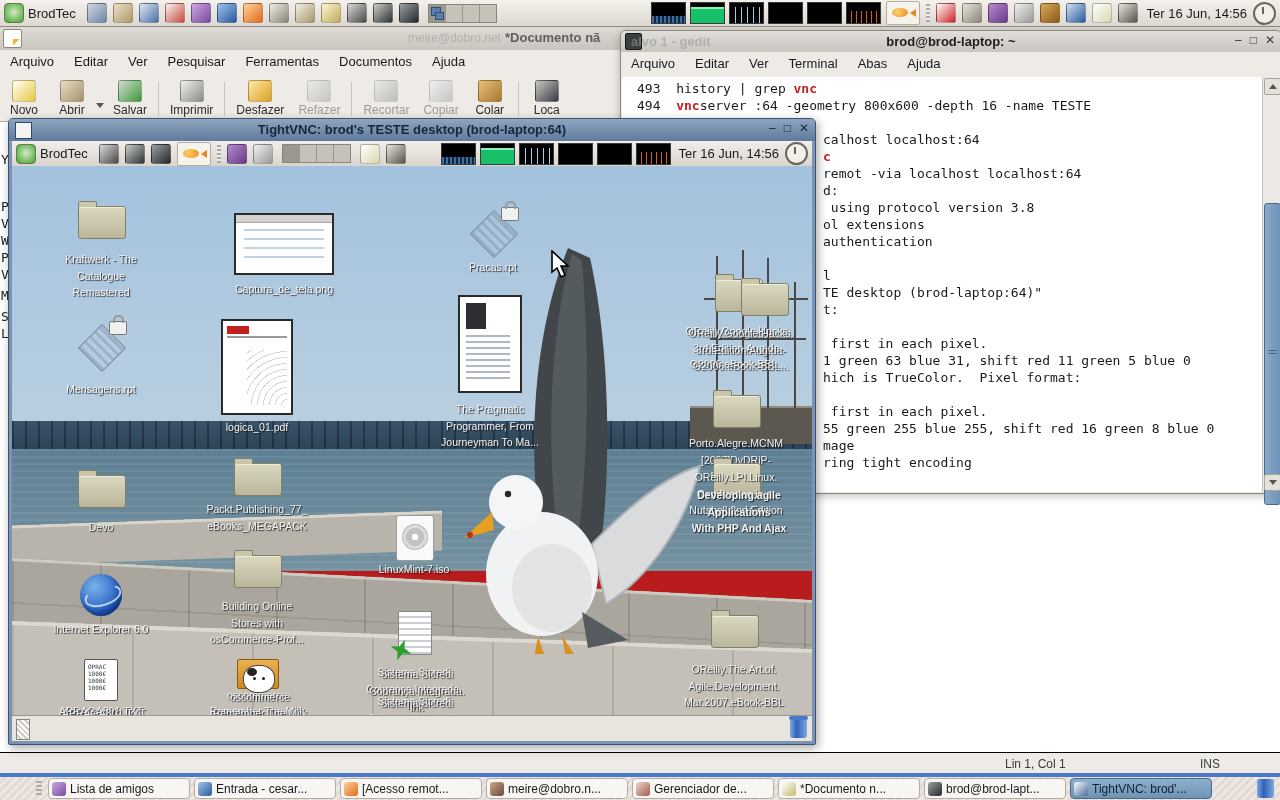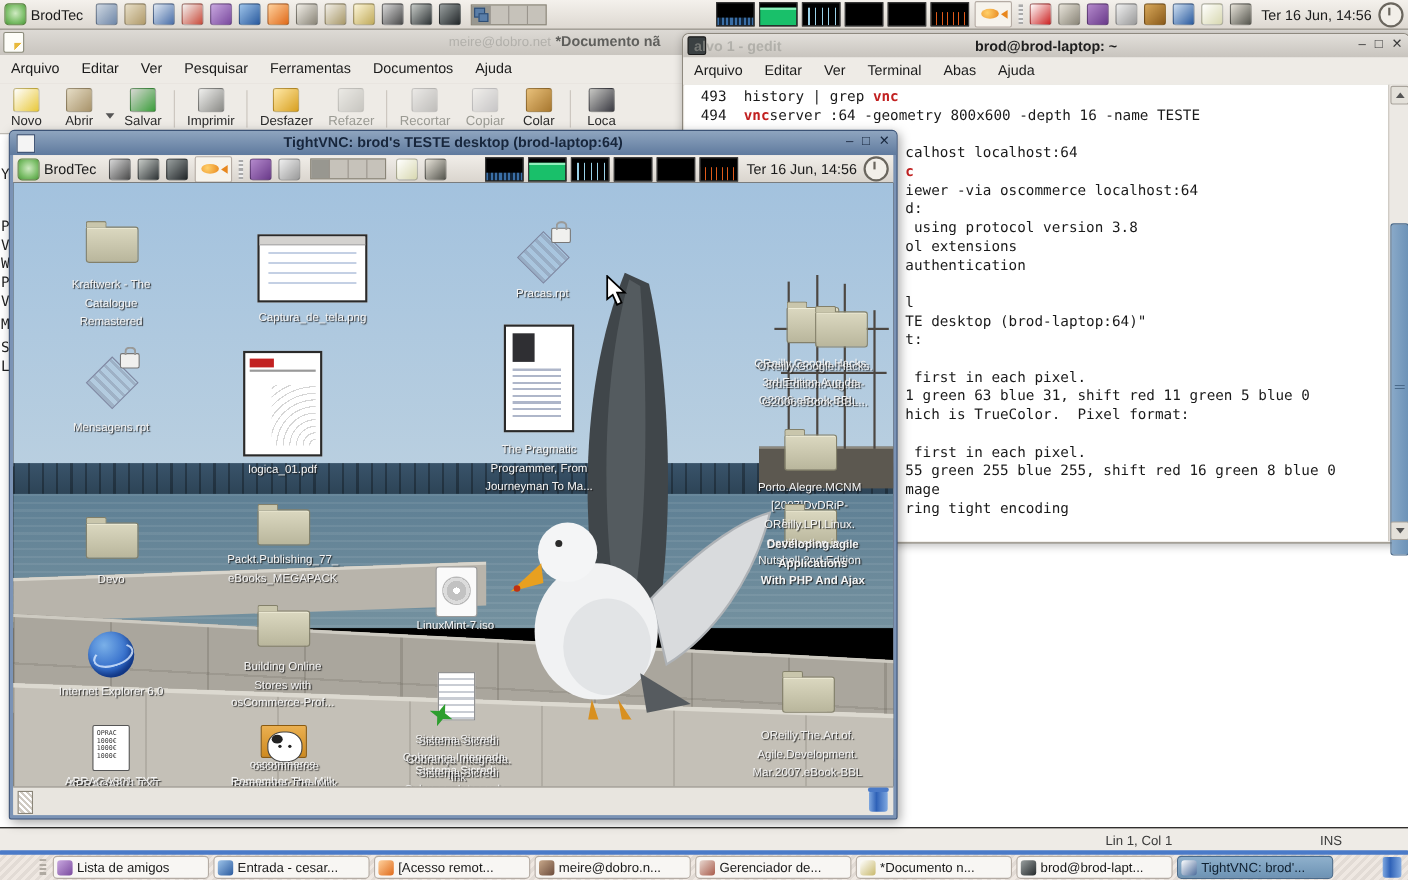--- a/index.html
+++ b/index.html
@@ -104,21 +104,21 @@
   #vnc-titlebar{position:absolute;left:0;top:0;right:0;height:22px;border-radius:4px 4px 0 0;
     background:linear-gradient(#8fa5bf,#5f7a9e);}
   #vnc-title{position:absolute;left:0;right:0;top:3px;text-align:center;font-size:13px;
     font-weight:bold;color:#17263c;}
   #vnc-titlebar .tb-btns{color:#17263c;}
   .vnc-winicon{left:6px;top:3px;width:15px;height:15px;background:#f4f4f4;border:1px solid #31486b;}
   #vnc-content{position:absolute;left:3px;top:22px;width:800px;height:599px;background:#c9c5bd;}
   #vnc-panel{position:absolute;left:0;top:0;width:800px;height:25px;
     background:linear-gradient(#f1eee9,#d9d4cd);border-bottom:1px solid #8e897f;
     display:flex;align-items:center;}
-  #vnc-desk{position:absolute;left:0;top:25px;width:800px;height:549px;overflow:hidden;background:#000000;}
+  #vnc-desk{position:absolute;left:0;top:25px;width:800px;height:549px;overflow:hidden;background:#b91c1c;}
   #vnc-bottom{position:absolute;left:0;top:574px;width:800px;height:25px;background:#e8e5df;
     border-top:1px solid #9a958d;}
   .show-desk{position:absolute;left:4px;top:3px;width:12px;height:19px;border:1px solid #8a8578;
     background:repeating-linear-gradient(45deg,#fff 0 2px,#cfcac2 2px 4px);}
   .trash{position:absolute;width:17px;height:19px;border-radius:2px 2px 3px 3px;
     background:linear-gradient(90deg,#7fa8e0,#2f62b8 40%,#7fa8e0);}
   .trash::before{content:"";position:absolute;left:-1px;top:-3px;right:-1px;height:4px;
     background:#4a7ac8;border-radius:2px;}
   
   .sky{position:absolute;left:0;top:0;width:800px;height:258px;
@@ -312,21 +312,21 @@
         <div class="menu-item">Terminal</div>
         <div class="menu-item">Abas</div>
         <div class="menu-item">Ajuda</div>
       </div>
     <div id="term-body">
         <div class="tline" style="left: 15px; top: 4px;"><span>493  history | grep </span><span class="red">vnc</span></div>
         <div class="tline" style="left: 15px; top: 21px;"><span>494  </span><span class="red">vnc</span><span>server :64 -geometry 800x600 -depth 16 -name TESTE</span></div>
         <div class="tline" style="left: 201px; top: 38px;"></div>
         <div class="tline" style="left: 201px; top: 55px;"><span>calhost localhost:64</span></div>
         <div class="tline" style="left: 201px; top: 72px;"><span class="red">c</span></div>
-        <div class="tline" style="left: 201px; top: 89px;"><span>iewer -via oscommerce localhost:64</span></div>
+        <div class="tline" style="left: 201px; top: 89px;"><span>remot -via localhost localhost:64</span></div>
         <div class="tline" style="left: 201px; top: 106px;"><span>d:</span></div>
         <div class="tline" style="left: 201px; top: 123px;"><span> using protocol version 3.8</span></div>
         <div class="tline" style="left: 201px; top: 140px;"><span>ol extensions</span></div>
         <div class="tline" style="left: 201px; top: 157px;"><span>authentication</span></div>
         <div class="tline" style="left: 201px; top: 174px;"></div>
         <div class="tline" style="left: 201px; top: 191px;"><span>l</span></div>
         <div class="tline" style="left: 201px; top: 208px;"><span>TE desktop (brod-laptop:64)"</span></div>
         <div class="tline" style="left: 201px; top: 225px;"><span>t:</span></div>
         <div class="tline" style="left: 201px; top: 242px;"></div>
         <div class="tline" style="left: 201px; top: 259px;"><span> first in each pixel.</span></div>

